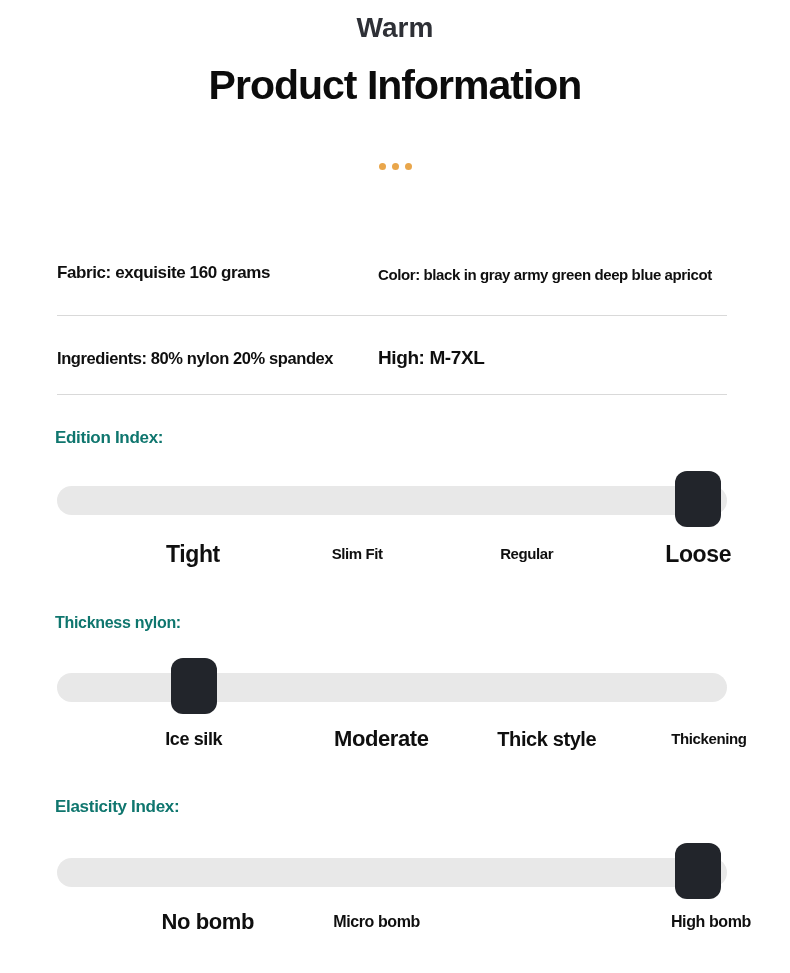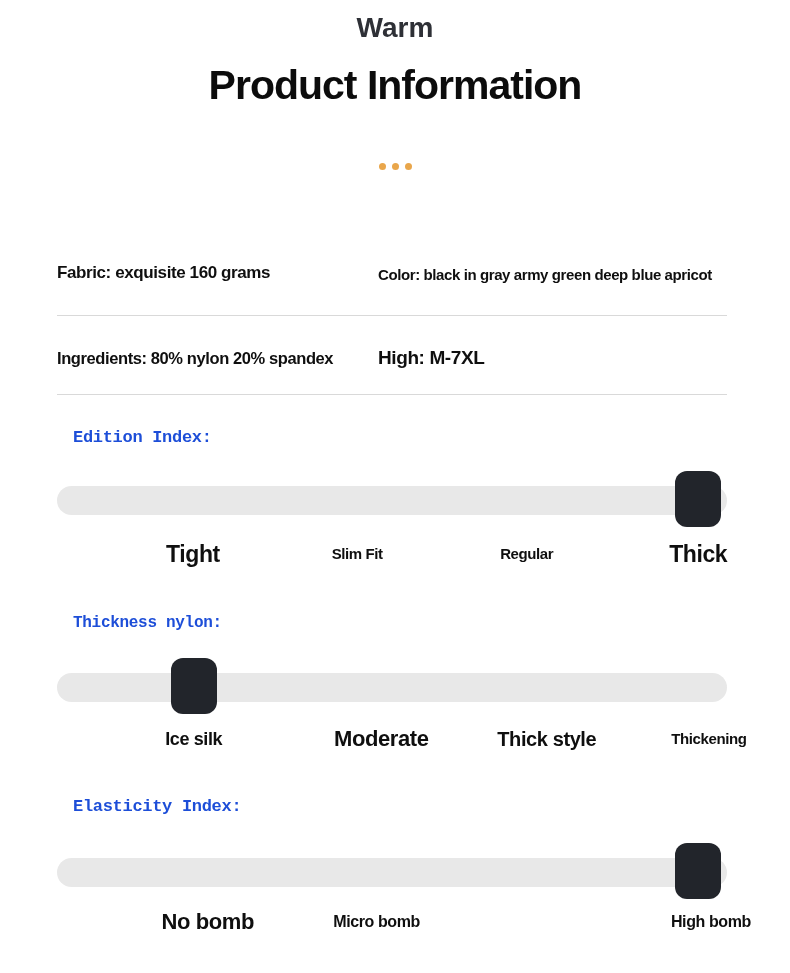--- a/index.html
+++ b/index.html
@@ -58,26 +58,25 @@
     position: absolute;
     left: 57px;
     width: 670px;
     height: 0;
     border-top: 1px solid #d9d9d9;
   }
   .divider-1 { top: 315px; }
   .divider-2 { top: 394px; }
   .section-label {
     position: absolute;
-    left: 73px;
+    left: 55px;
     font-weight: 700;
-    color: #1d4ed8;
+    color: #0f766e;
     letter-spacing: -0.3px;
     white-space: nowrap;
-    font-family: Liberation Mono, monospace;
   }
   .label-edition    { top: 428px; font-size: 17px; }
   .label-thickness  { top: 614px; font-size: 16px; }
   .label-elasticity { top: 797px; font-size: 17px; }
   .slider {
     position: absolute;
     left: 57px;
     width: 670px;
     height: 56px;
   }
@@ -150,21 +149,21 @@
 
   <div class="section-label label-edition">Edition Index:</div>
   <div class="slider slider-edition">
     <div class="track"></div>
     <div class="handle" style="left: 95.7%;"></div>
   </div>
   <div class="options options-edition">
     <span class="opt s23" style="left:20.3%">Tight</span>
     <span class="opt s15" style="left:44.8%">Slim Fit</span>
     <span class="opt s15" style="left:70.1%">Regular</span>
-    <span class="opt s23" style="left:95.7%">Thick</span>
+    <span class="opt s23" style="left:95.7%">Loose</span>
   </div>
 
   <div class="section-label label-thickness">Thickness nylon:</div>
   <div class="slider slider-thickness">
     <div class="track"></div>
     <div class="handle" style="left: 20.4%;"></div>
   </div>
   <div class="options options-thickness">
     <span class="opt s18" style="left:20.4%">Ice silk</span>
     <span class="opt s22" style="left:48.4%">Moderate</span>

